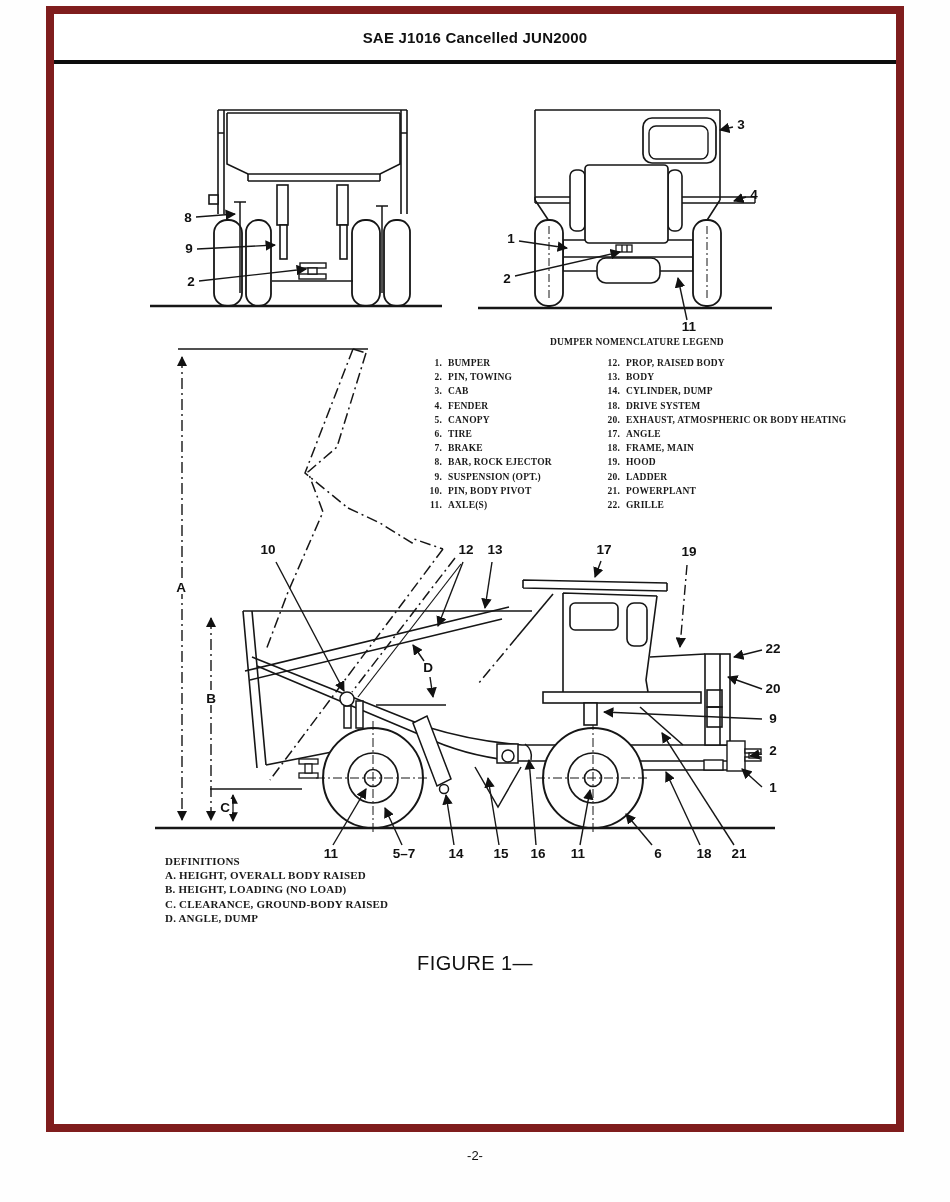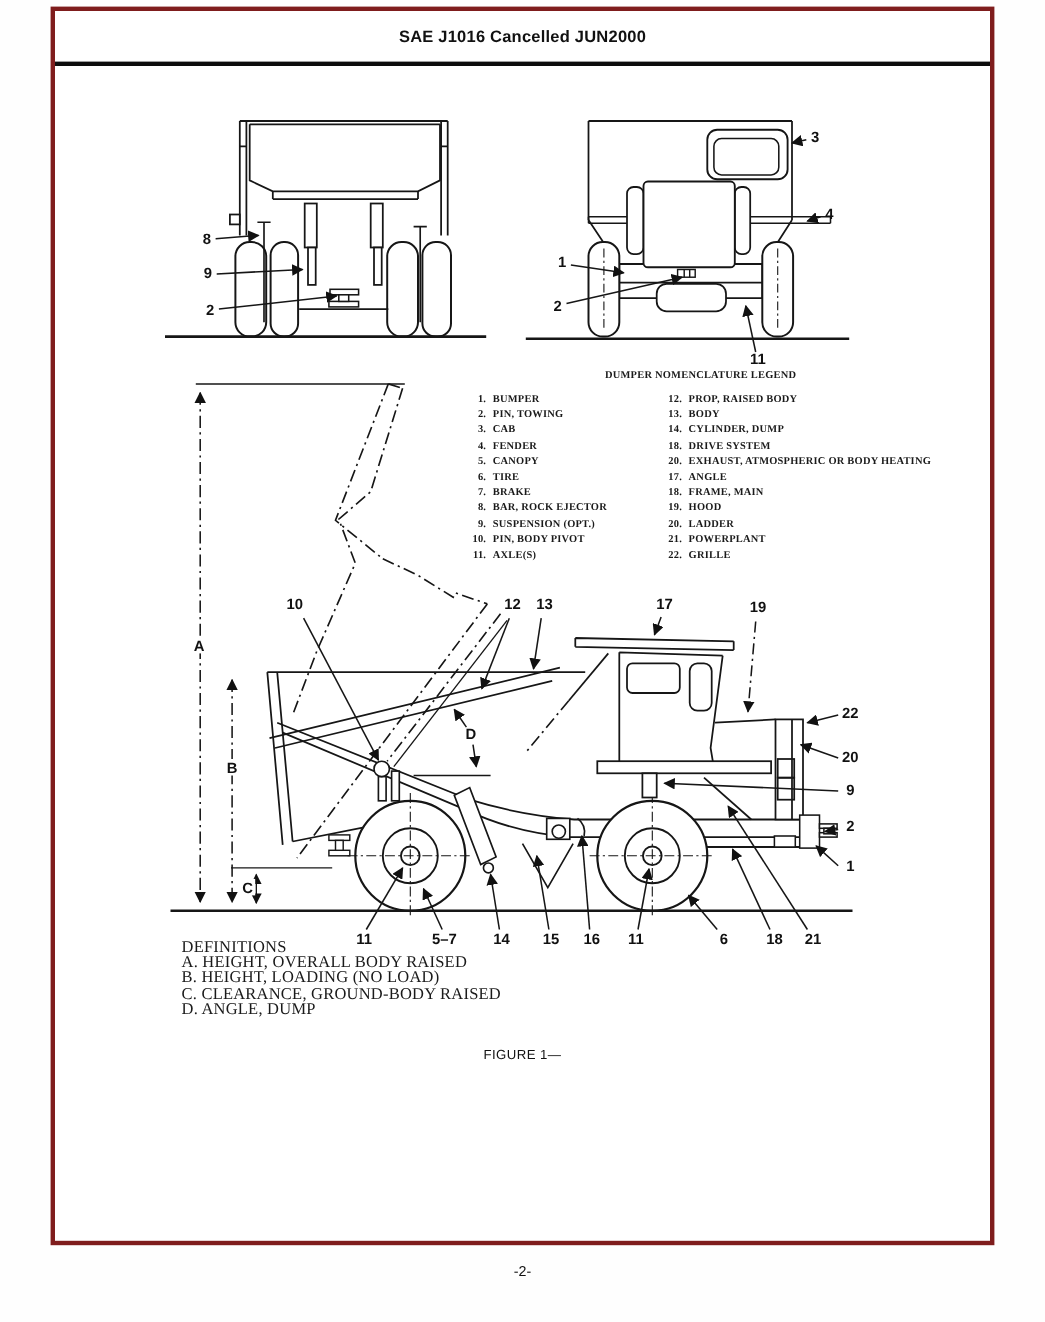--- a/index.html
+++ b/index.html
@@ -1,38 +1,38 @@
 <!DOCTYPE html>
 <html><head>
 <meta charset="utf-8">
 <style>
   html,body{margin:0;padding:0;background:#fff;}
   .sheet{position:relative;width:950px;height:1202px;background:#fefefe;overflow:hidden;
          font-family:"Liberation Sans",sans-serif;color:#111;}
   .frame{position:absolute;left:46px;top:6px;width:858px;height:1126px;
-         border:4px solid #7f1d1d;box-sizing:border-box;background:#fff;}
+         border:8px solid #7f1d1d;box-sizing:border-box;background:#fff;}
   .hdr{position:absolute;left:0;top:0;width:100%;height:50px;border-bottom:4px solid #0d0d0d;
        box-sizing:border-box;display:flex;align-items:center;justify-content:center;}
   .hdr-title{font-size:15px;font-weight:bold;letter-spacing:.2px;}
   svg{position:absolute;overflow:visible;}
   svg text{font-family:"Liberation Sans",sans-serif;font-weight:bold;font-size:13.5px;fill:#111;}
   .legend{position:absolute;left:420px;top:337px;width:432px;
           font-family:"Liberation Serif",serif;font-weight:bold;font-size:9.5px;
           color:#1a1a1a;letter-spacing:.2px;}
   .legend-title{margin-left:130px;margin-bottom:9px;}
   .legend-cols{display:flex;}
   .lcol{display:flex;flex-direction:column;}
   .lcol.left{width:178px;}
   .lrow{display:flex;height:14.2px;line-height:14.2px;}
   .lnum{width:22px;text-align:right;margin-right:6px;flex:none;}
   .defs{position:absolute;left:165px;top:854px;font-family:"Liberation Serif",serif;
-        font-weight:normal;font-size:15px;color:#1a1a1a;letter-spacing:.2px;}
+        font-weight:bold;font-size:11px;color:#1a1a1a;letter-spacing:.2px;}
   .defs div{height:14.2px;line-height:14.2px;}
   .figcap{position:absolute;left:0;top:952px;width:100%;text-align:center;
-          font-size:12px;letter-spacing:.4px;}
+          font-size:20px;letter-spacing:.4px;}
   .prep{position:absolute;left:0;top:1078px;width:100%;text-align:center;
         font-size:15px;letter-spacing:.2px;}
   .pgnum{position:absolute;left:0;top:1148px;width:100%;text-align:center;font-size:13px;}
 </style>
 </head>
 <body>
 
 <div class="sheet">
   <div class="frame">
     <div class="hdr">

